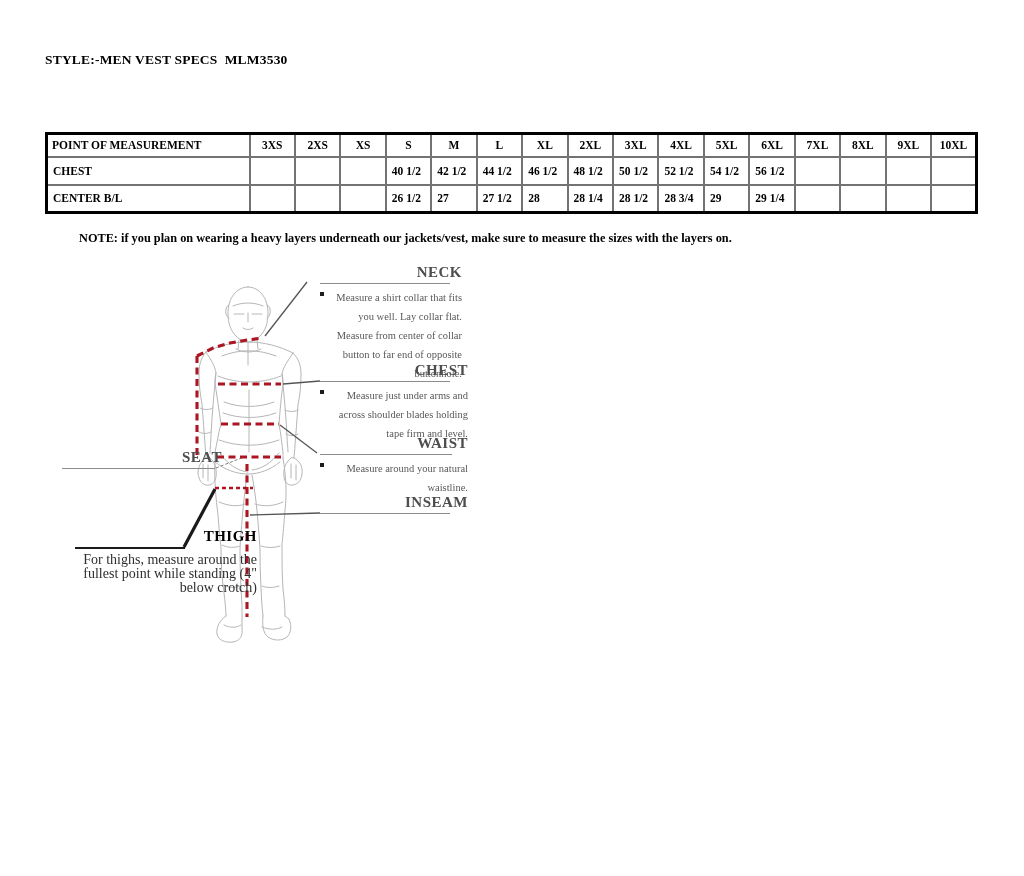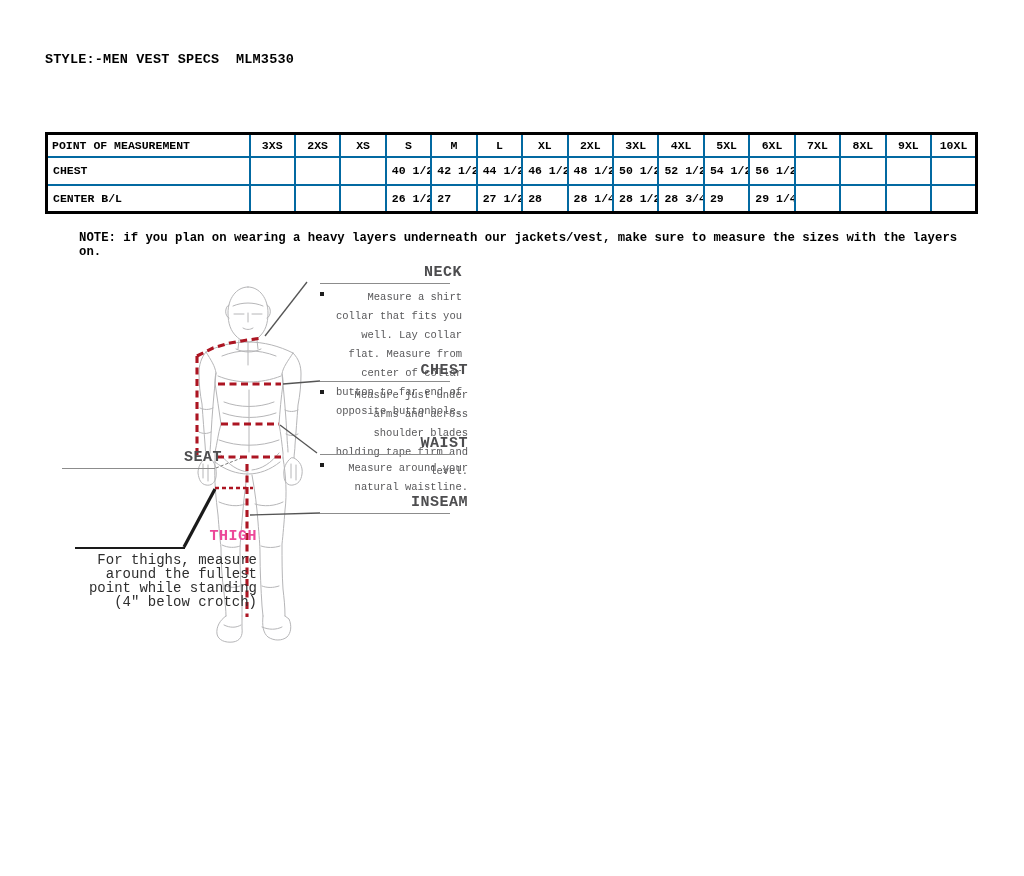--- a/index.html
+++ b/index.html
@@ -7,34 +7,34 @@
     --figure-gray:#b6b6b8;
     --label-gray:#4d4d4f;
     --text-gray:#58585a;
     --thigh-dark:#2e2e2e;
     --line-gray:#8c8c8c;
   }
   *{margin:0;padding:0;box-sizing:border-box;}
   html,body{background:#fff;}
   .page{
     position:relative;width:1024px;height:876px;background:#ffffff;
-    font-family:Liberation Mono, monospace;overflow:hidden;
+    font-family:Liberation Serif, serif;overflow:hidden;
   }
   .title{
     position:absolute;left:45px;top:52px;font-size:13.5px;font-weight:bold;
     color:#000;white-space:pre;letter-spacing:.2px;
   }
   
   .spec-table{
     position:absolute;left:45px;top:132px;width:933px;
     border-collapse:collapse;table-layout:fixed;
     border:3px solid #000;
   }
   .spec-table th,.spec-table td{
-    border:2px solid #0369a1;font-size:11.5px;font-weight:bold;color:#000;
+    border:2px solid #737373;font-size:11.5px;font-weight:bold;color:#000;
     vertical-align:middle;overflow:hidden;white-space:nowrap;
   }
   .spec-table th{height:23px;text-align:center;}
   .spec-table th.first{text-align:left;padding-left:4px;}
   .spec-table td{height:28px;text-align:left;padding-left:5px;}
   
   .note{
     position:absolute;left:45px;top:231px;width:940px;
     font-size:12.3px;font-weight:bold;color:#000;padding-left:34px;
   }
@@ -56,21 +56,21 @@
     display:flex;margin-top:4px;font-size:10.5px;line-height:19px;color:var(--text-gray);
   }
   .sq{flex:0 0 auto;width:4px;height:4px;background:#1d1d1d;margin:4px 6px 0 0;}
   .co-neck{left:320px;top:264px;width:142px;}   .co-neck .co-rule{width:130px;}
   .co-chest{left:320px;top:362px;width:148px;}  .co-chest .co-rule{width:130px;}
   .co-waist{left:320px;top:435px;width:148px;}  .co-waist .co-rule{width:132px;}
   .co-inseam{left:320px;top:494px;width:148px;} .co-inseam .co-rule{width:130px;}
   .co-sleeve{left:62px;top:352px;width:172px;}  .co-sleeve .co-rule{width:152px;}
   .co-seat{left:62px;top:449px;width:160px;}    .co-seat .co-rule{width:153px;}
   .co-thigh{left:75px;top:528px;width:182px;}
-  .co-thigh .co-head{color:#ec4899;}
+  .co-thigh .co-head{color:#000000;}
   .co-thigh .co-rule{width:110px;border-top:2.5px solid #1a1a1a;}
   .co-thigh .co-body{color:var(--thigh-dark);font-size:14px;line-height:14px;}
 </style>
 </head>
 <body>
 
 <div class="page">
 
   <div class="title">STYLE:-MEN VEST SPECS  MLM3530</div>
 

